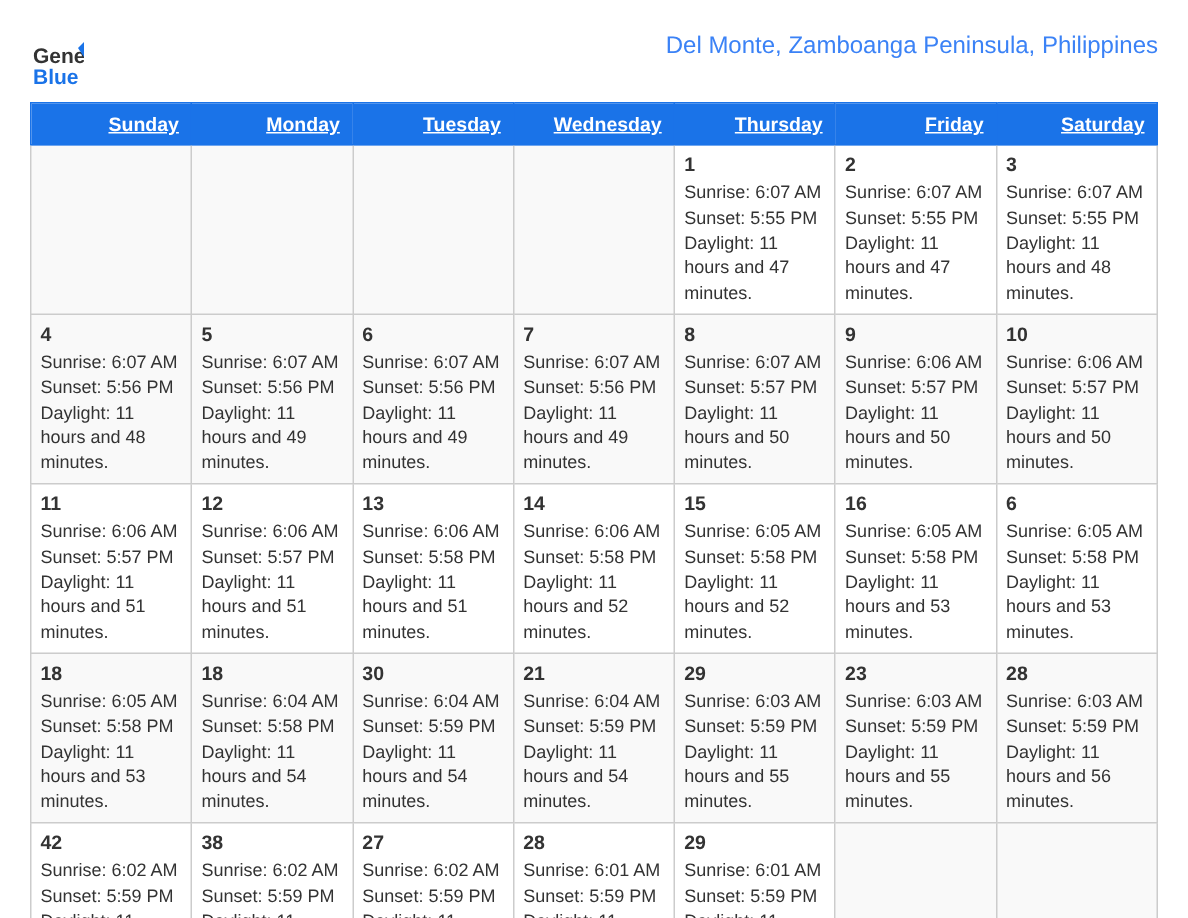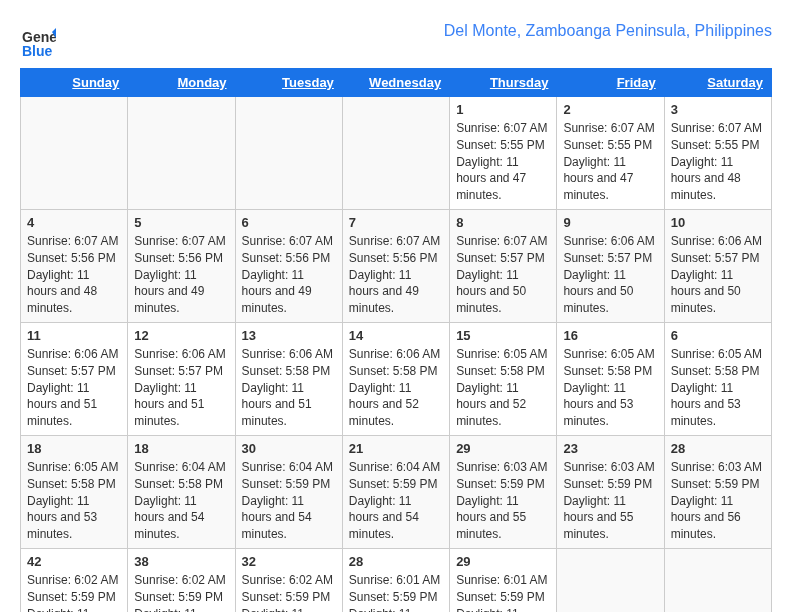--- a/index.html
+++ b/index.html
@@ -219,21 +219,21 @@
       <tr>
         <td>
           <div class="day-number">42</div>
           <div class="day-info">Sunrise: 6:02 AM<br>Sunset: 5:59 PM<br>Daylight: 11 hours and 56 minutes.</div>
         </td>
         <td>
           <div class="day-number">38</div>
           <div class="day-info">Sunrise: 6:02 AM<br>Sunset: 5:59 PM<br>Daylight: 11 hours and 56 minutes.</div>
         </td>
         <td>
-          <div class="day-number">32</div>
+          <div class="day-number">27</div>
           <div class="day-info">Sunrise: 6:02 AM<br>Sunset: 5:59 PM<br>Daylight: 11 hours and 57 minutes.</div>
         </td>
         <td>
           <div class="day-number">28</div>
           <div class="day-info">Sunrise: 6:01 AM<br>Sunset: 5:59 PM<br>Daylight: 11 hours and 57 minutes.</div>
         </td>
         <td>
           <div class="day-number">29</div>
           <div class="day-info">Sunrise: 6:01 AM<br>Sunset: 5:59 PM<br>Daylight: 11 hours and 58 minutes.</div>
         </td>

